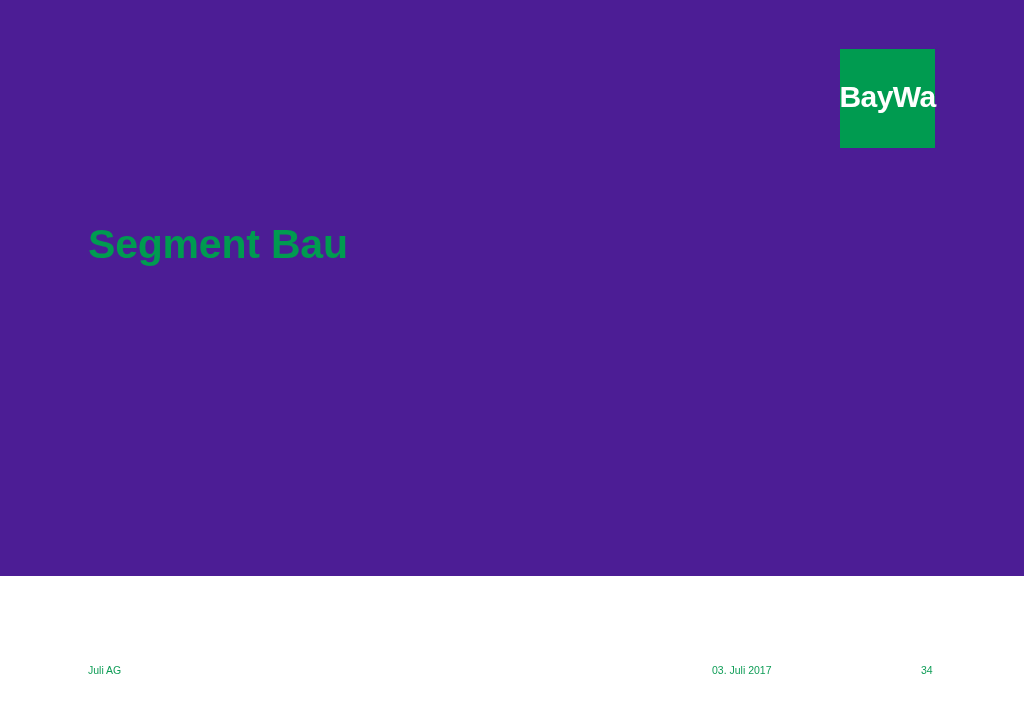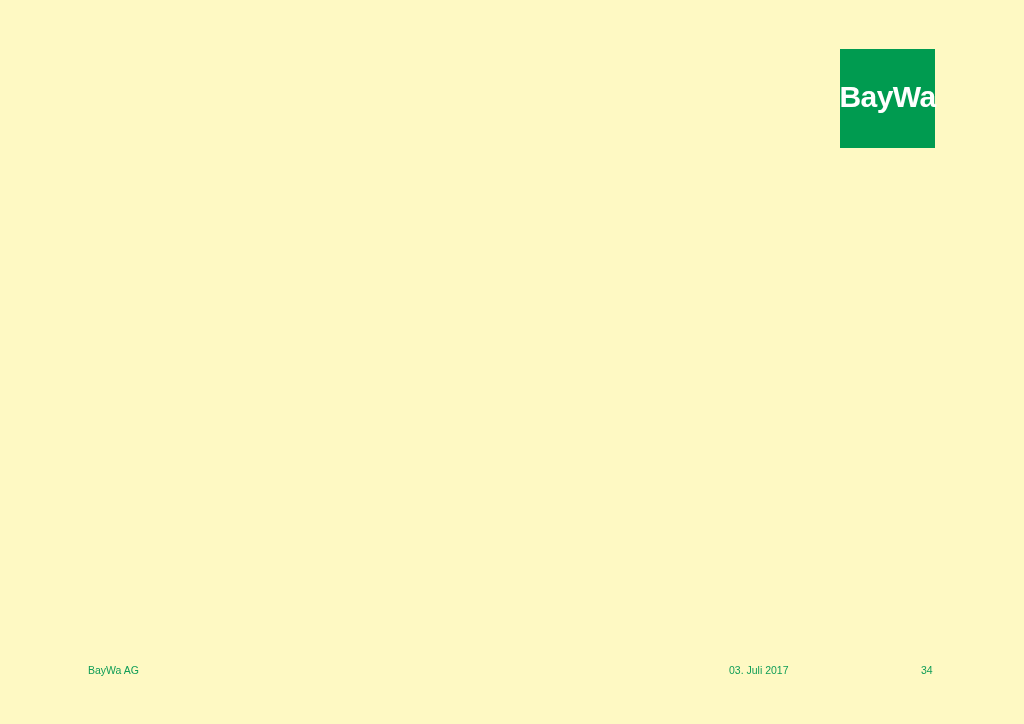--- a/index.html
+++ b/index.html
@@ -10,22 +10,22 @@
     width: 1024px;
     height: 724px;
     background: #ffffff;
     font-family: "Liberation Sans", sans-serif;
     overflow: hidden;
   }
 
   #slide {
     position: relative;
     width: 1024px;
-    height: 724px;
-    background: #fef9c3;
+    height: 576px;
+    background: #4c1d95;
   }
 
   
   #brand-logo {
     position: absolute;
     left: 840px;
     top: 49px;
     width: 95px;
     height: 99px;
     background: #009b50;
@@ -78,34 +78,35 @@
   .footer-text {
     position: absolute;
     top: 0;
     color: #0f9d57;
     font-family: "Liberation Sans", sans-serif;
     font-size: 10.5px;
     line-height: 14px;
     white-space: nowrap;
   }
   #footer-company { left: 88px; }
-  #footer-date    { left: 729px; }
+  #footer-date    { left: 712px; }
   #footer-pagenum { left: 921px; }
 </style>
 </head>
 <body>
 
 <div id="slide">
 
   <div id="brand-logo">
     <span id="brand-logo-text">BayWa</span>
   </div>
 
+  <h1 id="page-title">Segment Bau</h1>
 
   <div id="content-area"></div>
 
   <div id="footer">
-    <span class="footer-text" id="footer-company">BayWa AG</span>
+    <span class="footer-text" id="footer-company">Juli AG</span>
     <span class="footer-text" id="footer-date">03. Juli 2017</span>
     <span class="footer-text" id="footer-pagenum">34</span>
   </div>
 
 </div>
 
 </body></html>

